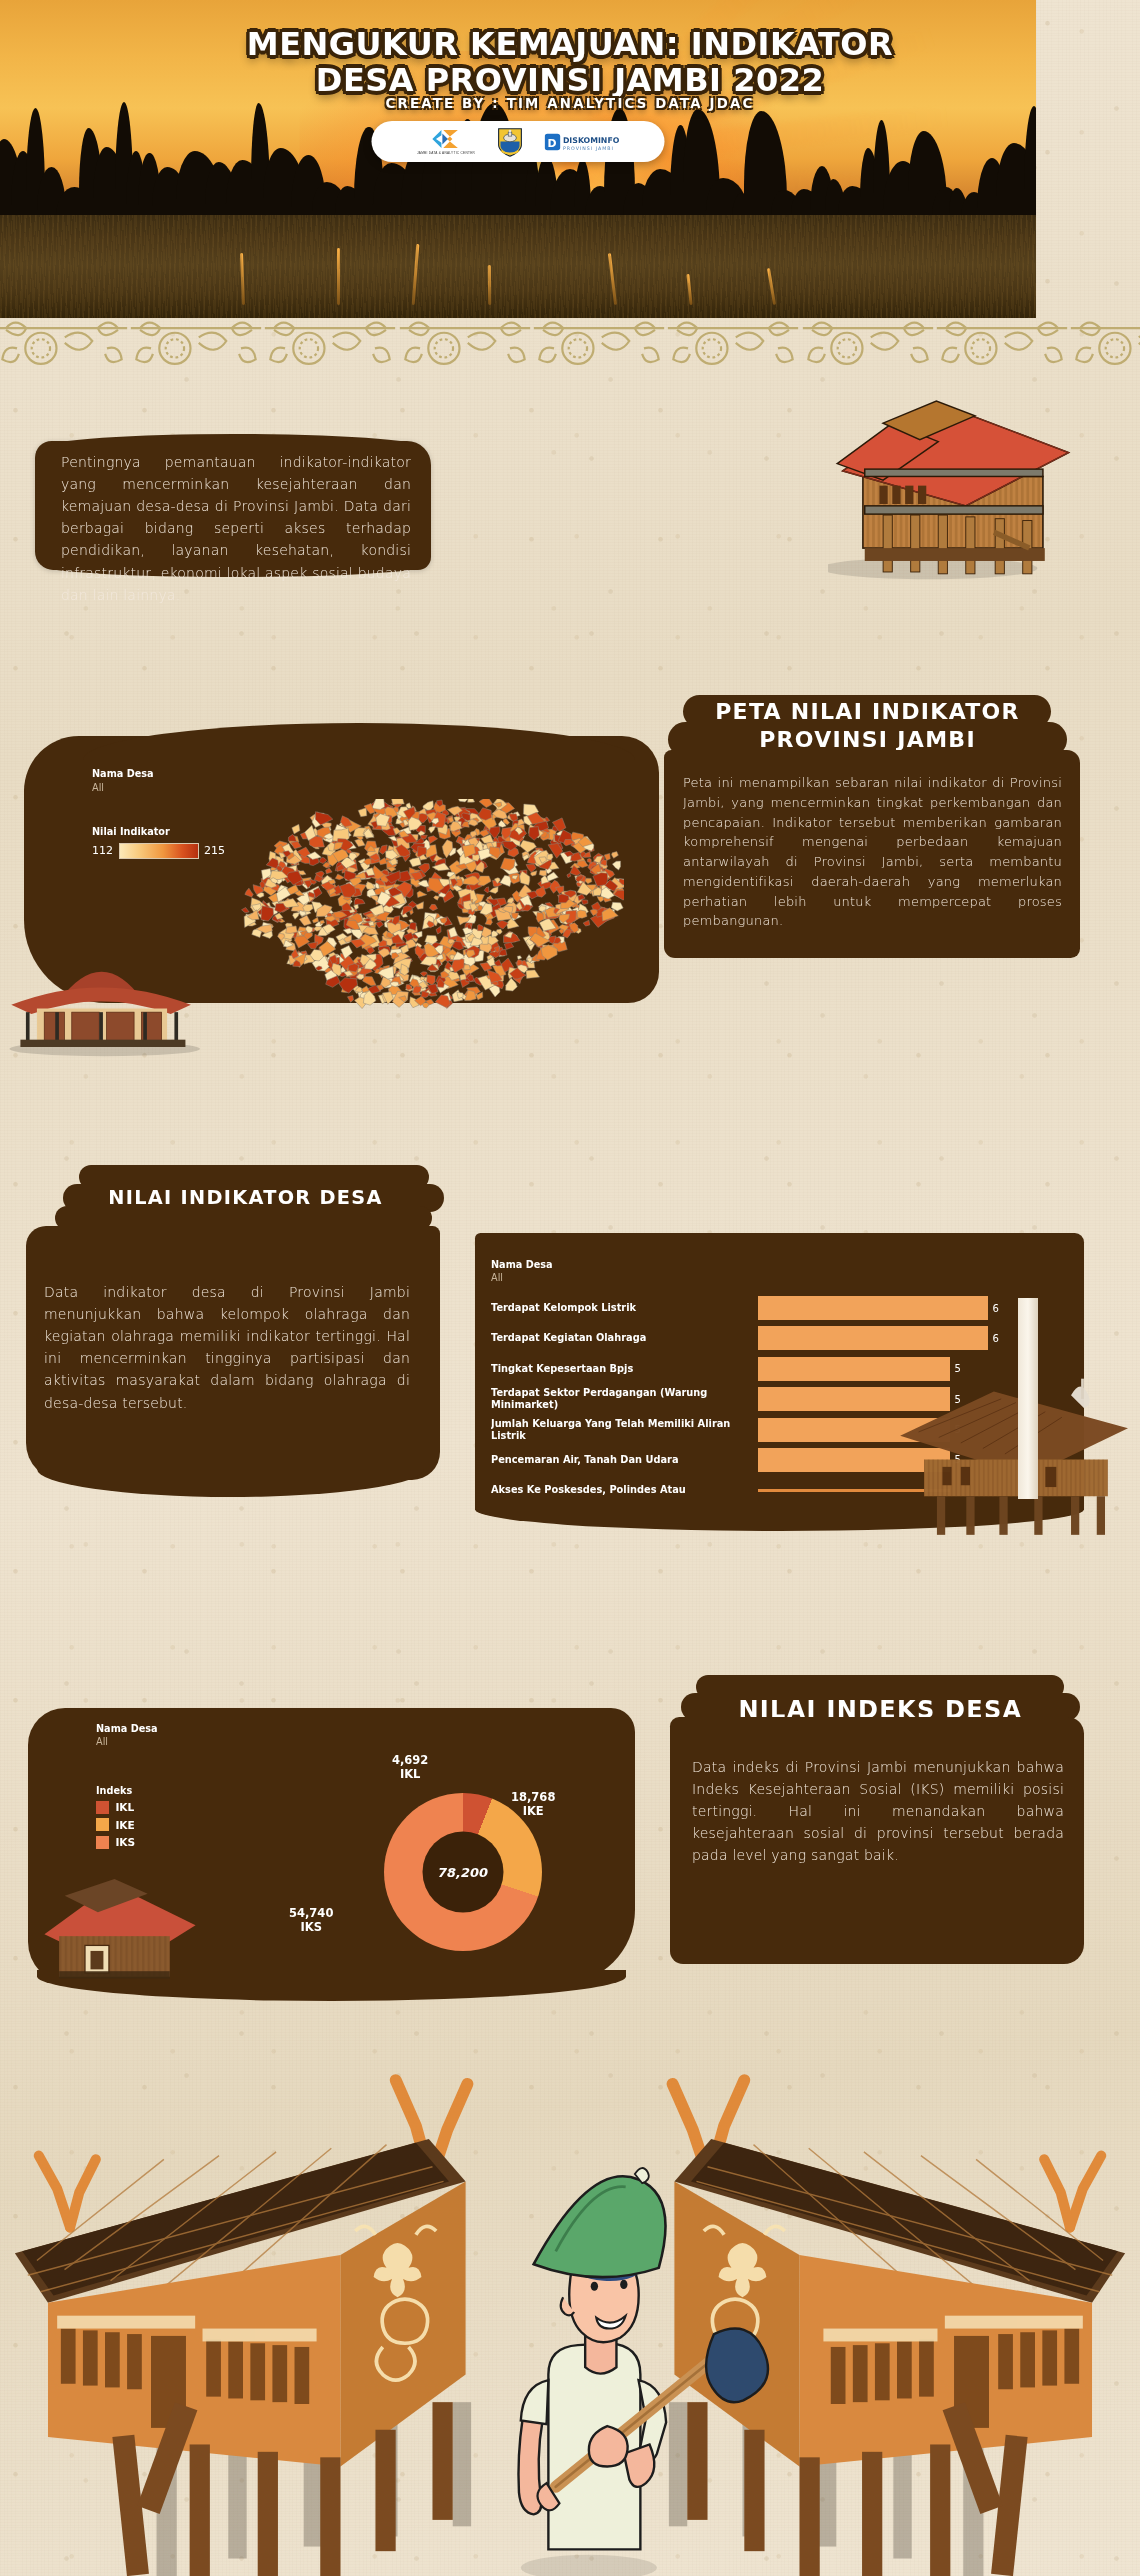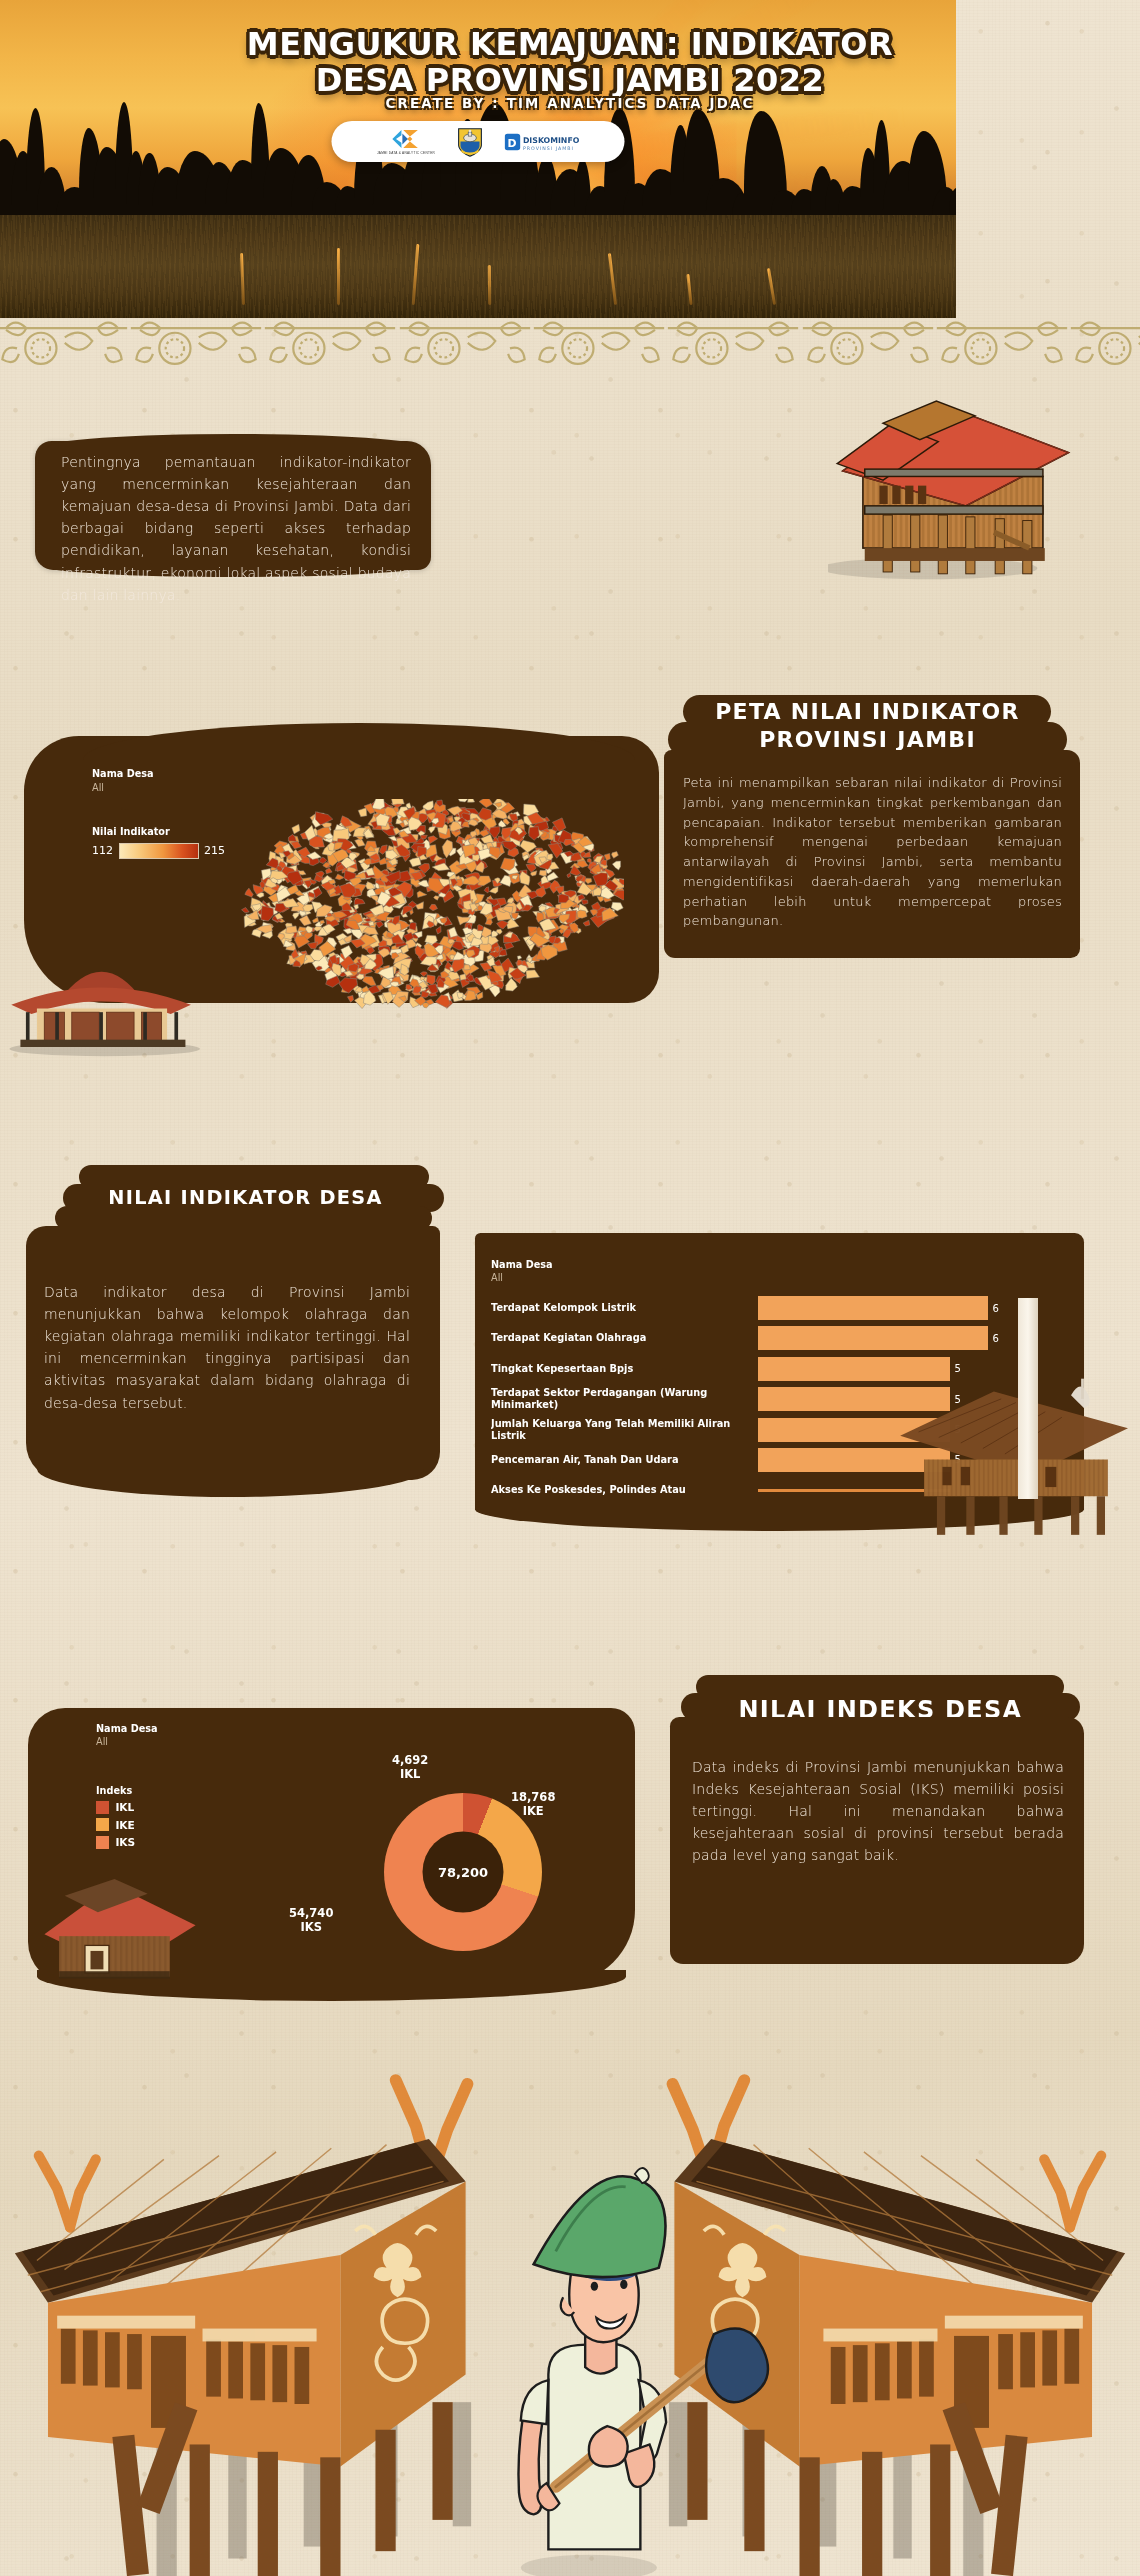--- a/index.html
+++ b/index.html
@@ -18,21 +18,21 @@
       radial-gradient(circle at 88% 79%, rgba(175,150,110,.18) 0 1.8px, transparent 2.8px),
       radial-gradient(circle at 55% 90%, rgba(195,170,130,.20) 0 1.8px, transparent 2.8px),
       linear-gradient(172deg,#f0e6d4 0%,#e8dcc4 28%,#eee3cf 55%,#e5d8be 80%,#efe5d2 100%);
     background-size:129px 129px,175px 175px,101px 101px,212px 212px,156px 156px,100% 100%;
   }
   .noise{position:absolute;inset:0;opacity:.30;
     background-image:repeating-linear-gradient(0deg,rgba(150,125,90,.10) 0 0.9px,transparent 0.9px 2.8px),
                      repeating-linear-gradient(90deg,rgba(150,125,90,.08) 0 0.9px,transparent 0.9px 3.7px);}
 
   
-  .hero{position:absolute;left:0;top:0;width:956px;height:318px;overflow:hidden;}
+  .hero{position:absolute;left:0;top:0;width:1036px;height:318px;overflow:hidden;}
   .hero-sky2{position:absolute;inset:0;
     background:linear-gradient(180deg,#e8a43a 0%,#f2b548 18%,#f7c255 34%,#efa63c 50%,#d07f2c 64%,#5e3f1d 78%,#241909 92%,#160f06 100%);}
   .sunglow{position:absolute;left:52%;top:38%;width:479px;height:350px;transform:translate(-50%,-20%);
     background:radial-gradient(ellipse at center, rgba(255,250,220,.98) 0%, rgba(255,208,90,.8) 22%, rgba(255,130,35,.42) 48%, rgba(255,90,20,.10) 72%, rgba(0,0,0,0) 85%);}
   .sunray{position:absolute;left:54%;top:46%;transform-origin:0 0;background:linear-gradient(90deg,rgba(255,140,40,.55),rgba(255,90,20,0));height:24px;width:396px;filter:blur(2.8px);}
   .trees{position:absolute;left:0;bottom:88px;width:1140px;height:138px;}
   .tree{position:absolute;bottom:0;background:#120c05;}
   .field{position:absolute;left:0;bottom:0;width:1140px;height:103px;
     background:linear-gradient(180deg,#3d2d12 0%,#4a3616 22%,#55401c 48%,#4a3615 74%,#332409 100%);}
   .field:after{content:"";position:absolute;inset:0;opacity:.55;
@@ -1609,21 +1609,21 @@
         <span class="lgd-tx">IKE</span>
       </div>
       <div class="lgd-row">
         <span class="lgd-sw" style="background:#ef8350"></span>
         <span class="lgd-tx">IKS</span>
       </div>
     </div>
 </div>
 
 <div id="donutwrap" style="position:absolute;left:331px;top:1767px;width:276px;height:212px;">
-    <div class="donut" style="position: absolute; left: 53px; top: 26px; background: conic-gradient(rgb(207, 82, 50) 0deg, rgb(207, 82, 50) 21.6deg, rgb(244, 167, 73) 21.6deg, rgb(244, 167, 73) 108deg, rgb(239, 131, 80) 108deg, rgb(239, 131, 80) 360deg);">
+    <div class="donut" style="position: absolute; left: 53px; top: 26px; background: conic-gradient(rgb(207, 82, 50) 0deg, rgb(207, 82, 50) 21.6deg, rgb(244, 167, 73) 21.6deg, rgb(244, 167, 73) 108deg, rgb(239, 131, 80) 108deg, rgb(239, 131, 80) 360deg); font-style: italic;">
       <div class="donut-hole">78,200</div>
     </div>
     <div class="dlab" style="left: 61px; top: -13px;">
       <div>4,692</div>
       <div>IKL</div>
     </div>
     <div class="dlab" style="left: 180px; top: 24px;">
       <div>18,768</div>
       <div>IKE</div>
     </div>

